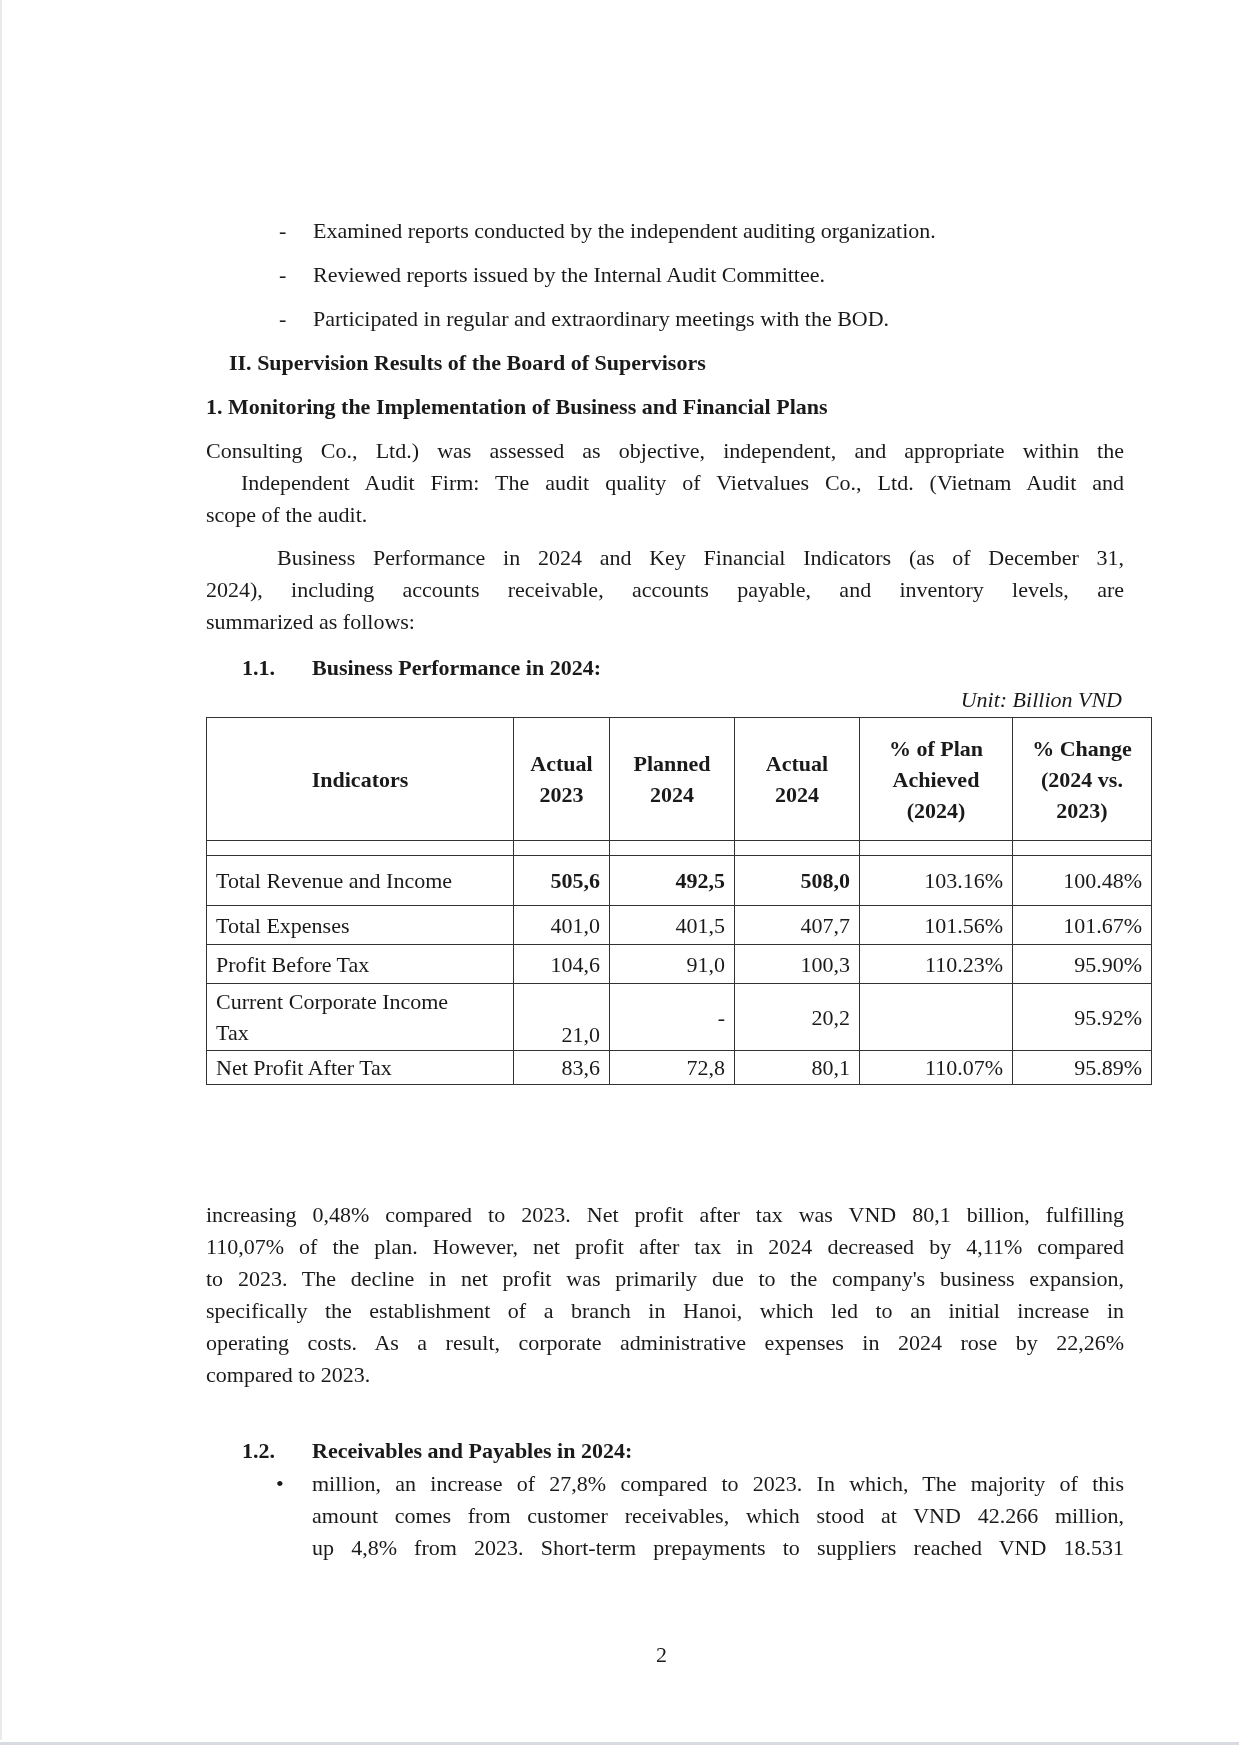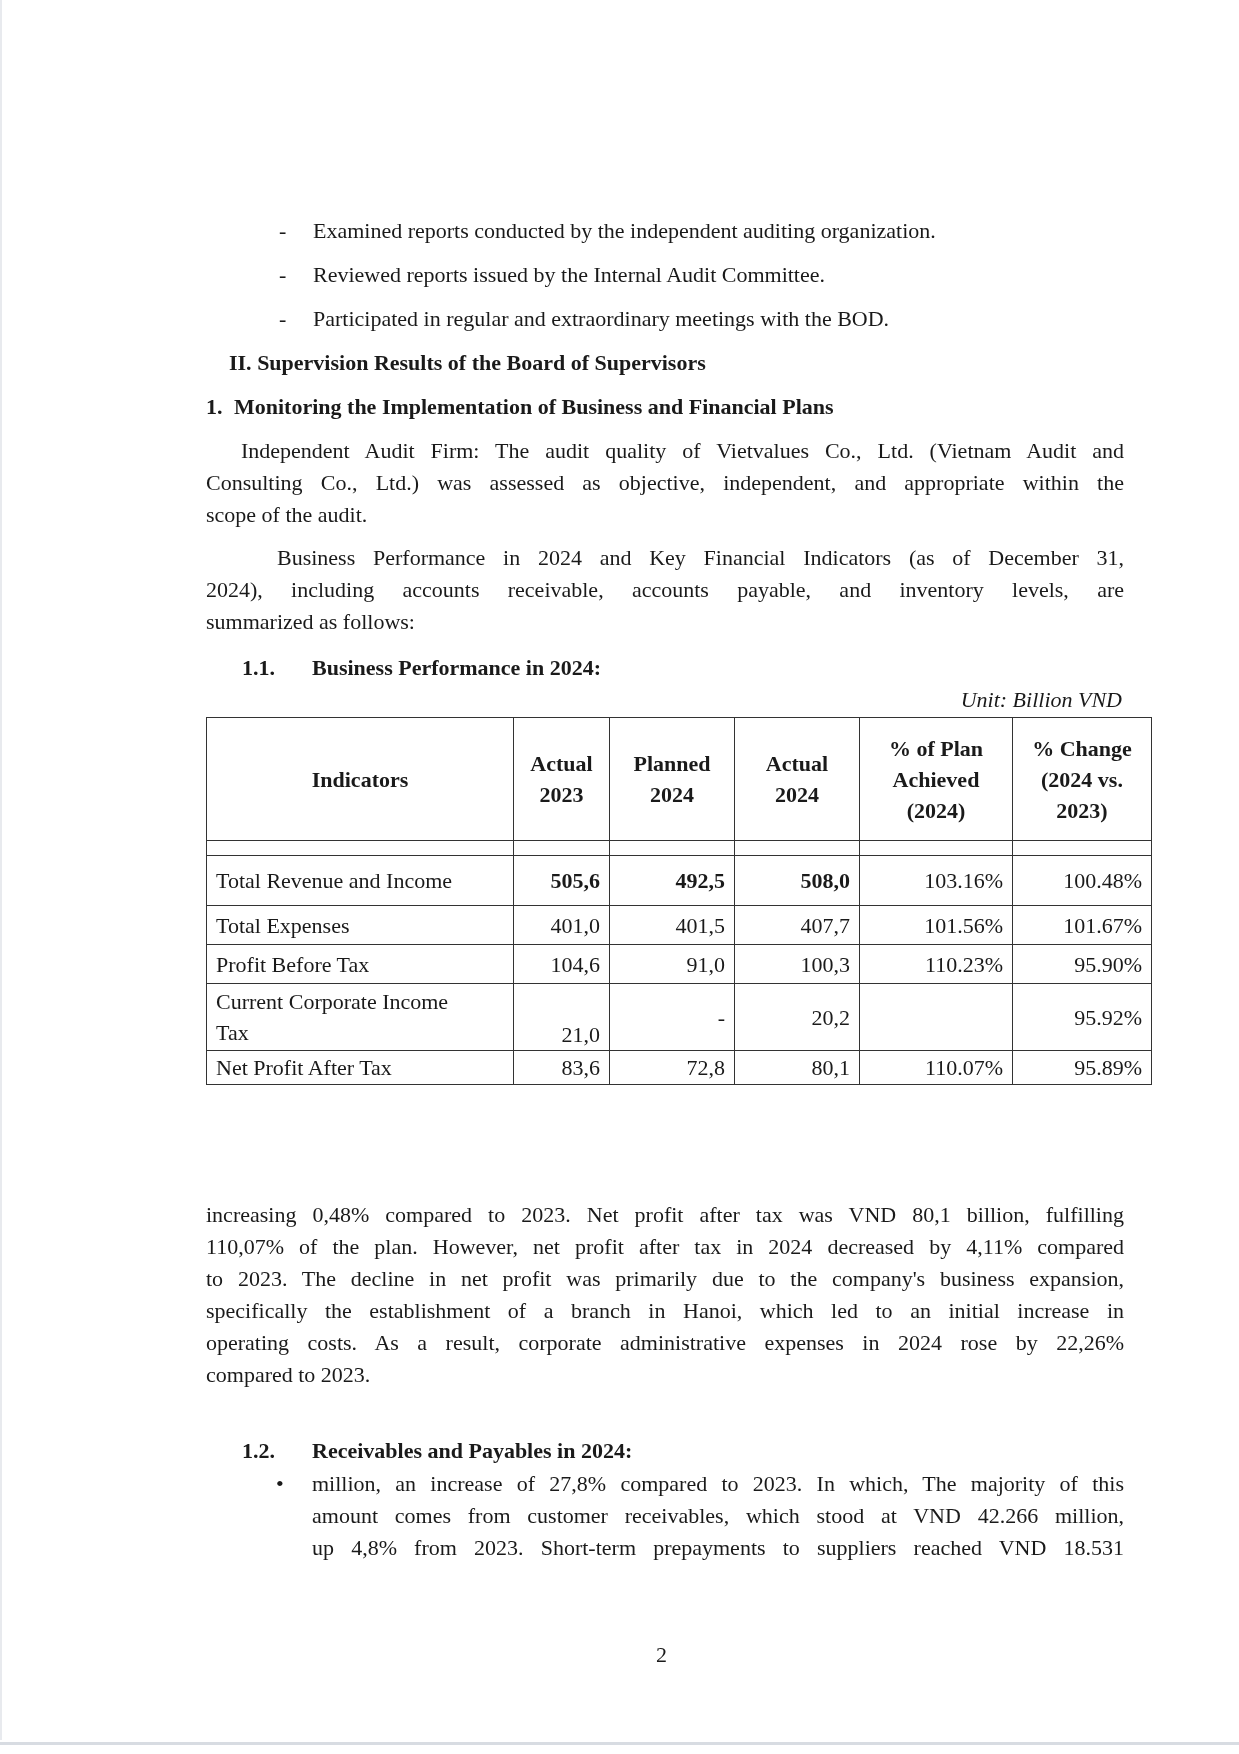--- a/index.html
+++ b/index.html
@@ -45,26 +45,26 @@
   <div class="abs txt" style="left:313px; top:303px;">Participated in regular and extraordinary meetings with the BOD.</div>
 </div>
 
 <div class="abs txt bold" style="left:221px; top:347px;margin-left:8px;">
   <span>II.</span>
   <span>Supervision Results of the Board of Supervisors</span>
 </div>
 
 <div class="abs txt bold" style="left:206px; top:391px;">
   <span>1.</span>
-  <span style="margin-left:6px;">Monitoring the Implementation of Business and Financial Plans</span>
+  <span style="">Monitoring the Implementation of Business and Financial Plans</span>
 </div>
 
 <div class="para" style="top:435px;">
+  <span class="line">Consulting Co., Ltd.) was assessed as objective, independent, and appropriate within the</span>
   <span class="line" style="padding-left:35px;">Independent Audit Firm: The audit quality of Vietvalues Co., Ltd. (Vietnam Audit and</span>
-  <span class="line">Consulting Co., Ltd.) was assessed as objective, independent, and appropriate within the</span>
   <span class="line last">scope of the audit.</span>
 </div>
 
 <div class="para" style="top:542px;">
   <span class="line" style="padding-left:71px;">Business Performance in 2024 and Key Financial Indicators (as of December 31,</span>
   <span class="line">2024), including accounts receivable, accounts payable, and inventory levels, are</span>
   <span class="line last">summarized as follows:</span>
 </div>
 
 <div class="abs txt bold" style="left:242px; top:652px;">

